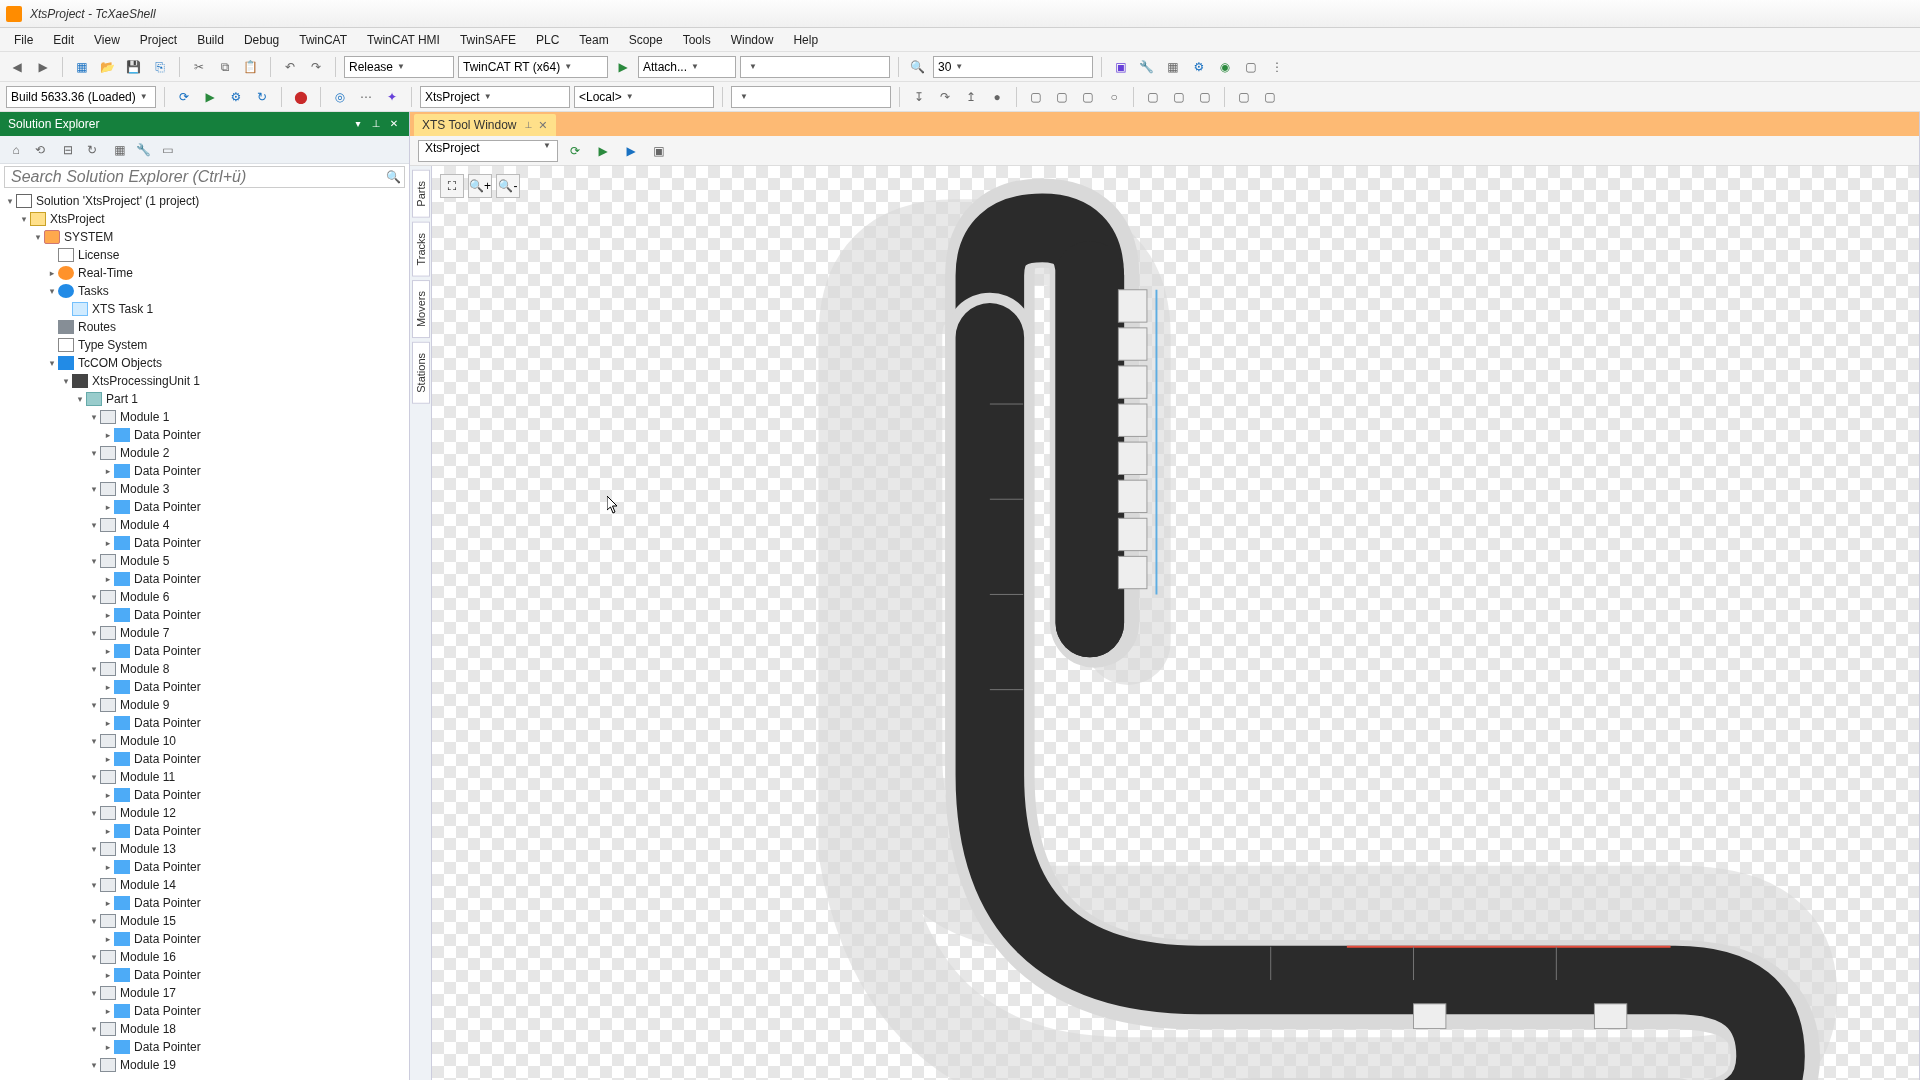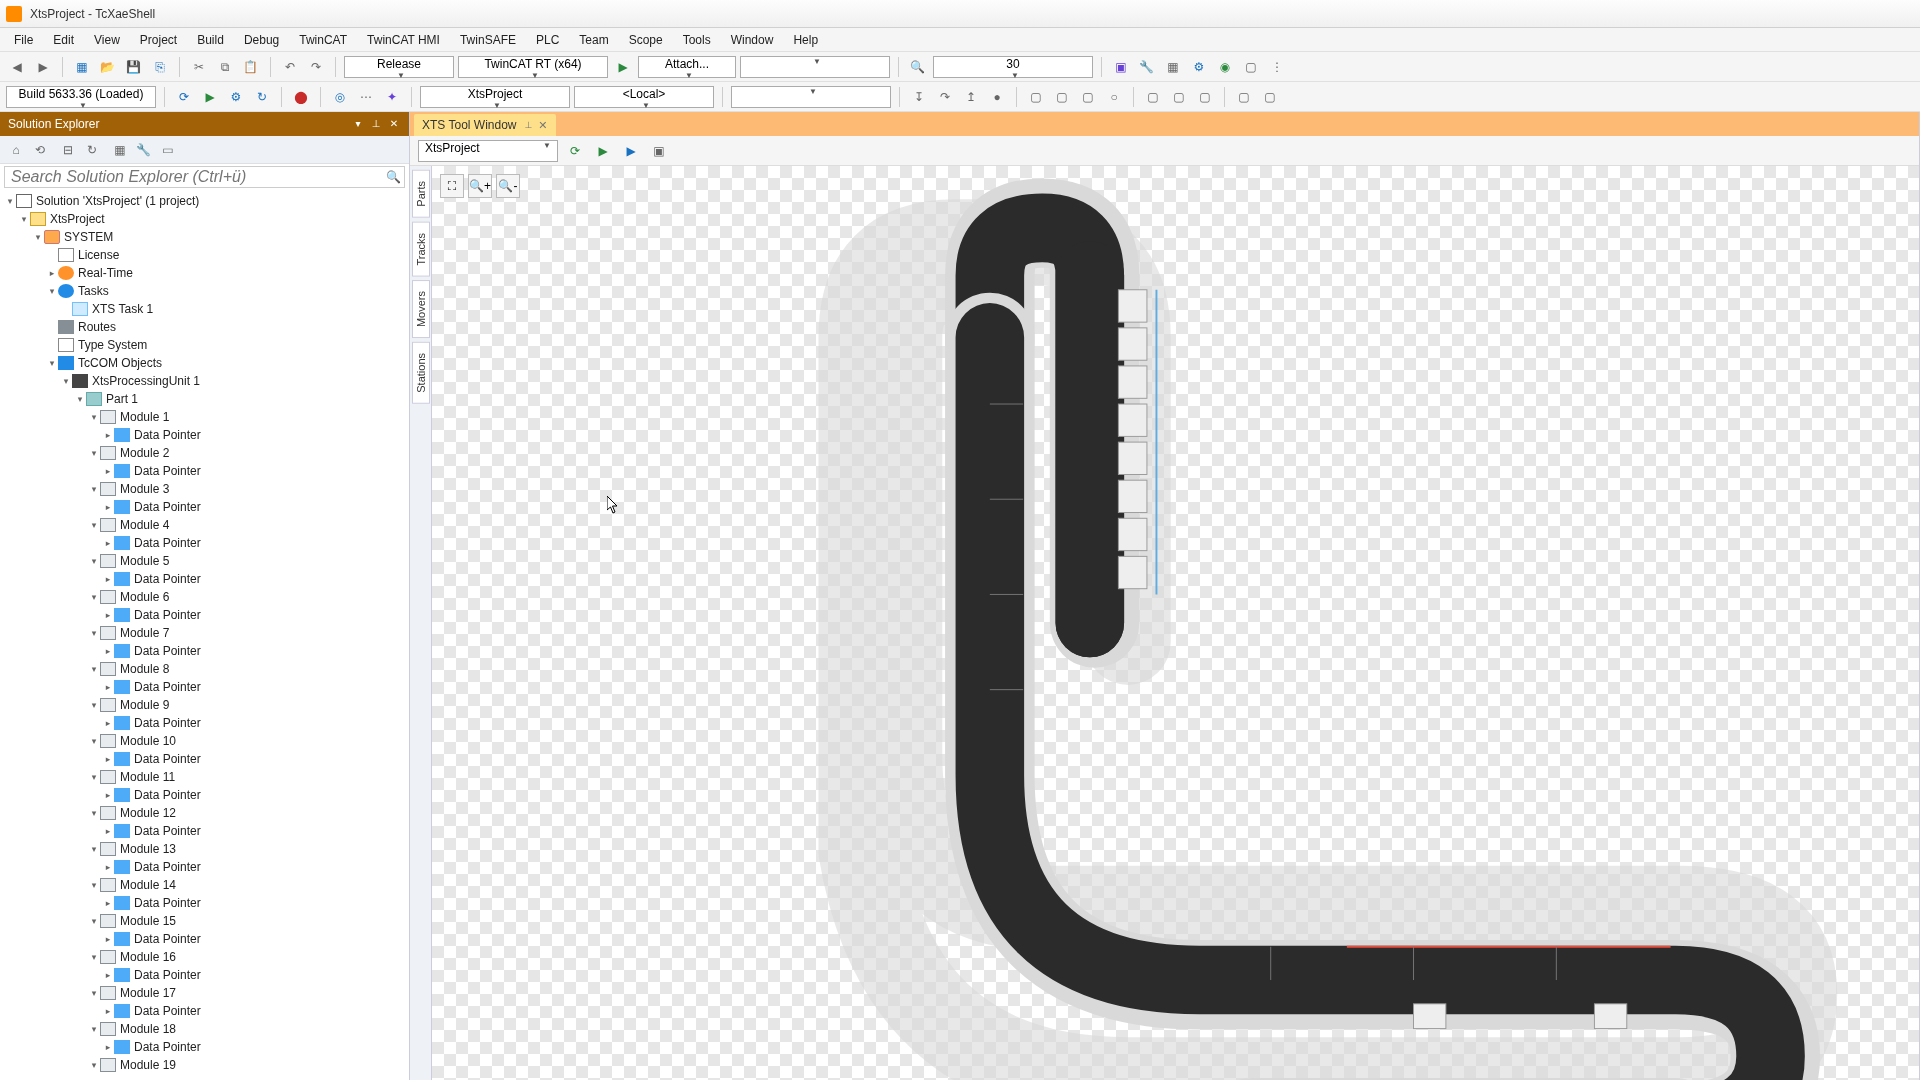--- a/index.html
+++ b/index.html
@@ -1,41 +1,41 @@
 <!DOCTYPE html>
 <html><head>
 <meta charset="utf-8">
 <style>
 * { box-sizing: border-box; margin: 0; padding: 0; font-family: "Segoe UI", Tahoma, sans-serif; font-size: 12px; }
 body { background: #fff; overflow: hidden; width: 1920px; height: 1080px; }
 
 
 .titlebar { height: 28px; background: linear-gradient(#fdfdfd,#f0f0f0); display: flex; align-items: center; padding: 0 6px; border-bottom: 1px solid #d0d0d0; }
 .titlebar .app-icon { width: 16px; height: 16px; background: #ff8c00; border-radius: 2px; margin-right: 8px; }
-.titlebar .title { color: #333; }
+.titlebar .title { color: #333; font-style: italic; }
 
 
 .menubar { height: 24px; background: #f5f5f5; display: flex; align-items: center; padding: 0 4px; border-bottom: 1px solid #e0e0e0; }
 .menubar .menu-item { padding: 3px 10px; color: #222; cursor: default; }
 
 
 .toolbar { height: 30px; background: #f5f5f5; display: flex; align-items: center; padding: 0 6px; gap: 4px; border-bottom: 1px solid #e0e0e0; }
 .toolbar .sep { width: 1px; height: 20px; background: #ccc; margin: 0 4px; }
 .tb-btn { width: 22px; height: 22px; display: flex; align-items: center; justify-content: center; border: 1px solid transparent; border-radius: 2px; cursor: default; }
-.tb-drop { height: 22px; border: 1px solid #ababab; background: #fff; display: flex; align-items: center; padding: 0 4px; font-size: 11px; flex-direction: column; }
+.tb-drop { height: 22px; border: 1px solid #ababab; background: #fff; display: flex; align-items: center; padding: 0 4px; font-size: 11px; }
 .tb-drop .caret { margin-left: 4px; font-size: 8px; color: #555; }
 
 
 .body { display: flex; height: calc(1080px - 28px - 24px - 30px - 30px); }
 .panel { background: #fff; border-right: 1px solid #ccd; display: flex; flex-direction: column; }
 .panel.left { width: 410px; }
 .panel.right { flex: 1; }
 
 
-.panel-header { height: 24px; background: #a16207; color: #fff; display: flex; align-items: center; padding: 0 8px; font-size: 11px; }
+.panel-header { height: 24px; background: #15803d; color: #fff; display: flex; align-items: center; padding: 0 8px; font-size: 11px; }
 .panel-header .spacer { flex: 1; }
 .panel-header .hbtn { width: 14px; height: 14px; margin-left: 4px; color: #fff; font-size: 10px; text-align: center; line-height: 14px; cursor: default; }
 
 
 .exp-toolbar { height: 28px; background: #eef2f6; display: flex; align-items: center; padding: 0 6px; gap: 4px; border-bottom: 1px solid #dce0e5; }
 .exp-toolbar .tb-btn { width: 20px; height: 20px; }
 
 
 .searchbox { display: flex; align-items: center; border: 1px solid #ccc; margin: 2px 4px; height: 22px; background: #fff; }
 .searchbox input { flex: 1; border: none; outline: none; padding: 0 6px; font-size: 16px; color: #888; font-style: italic; }

